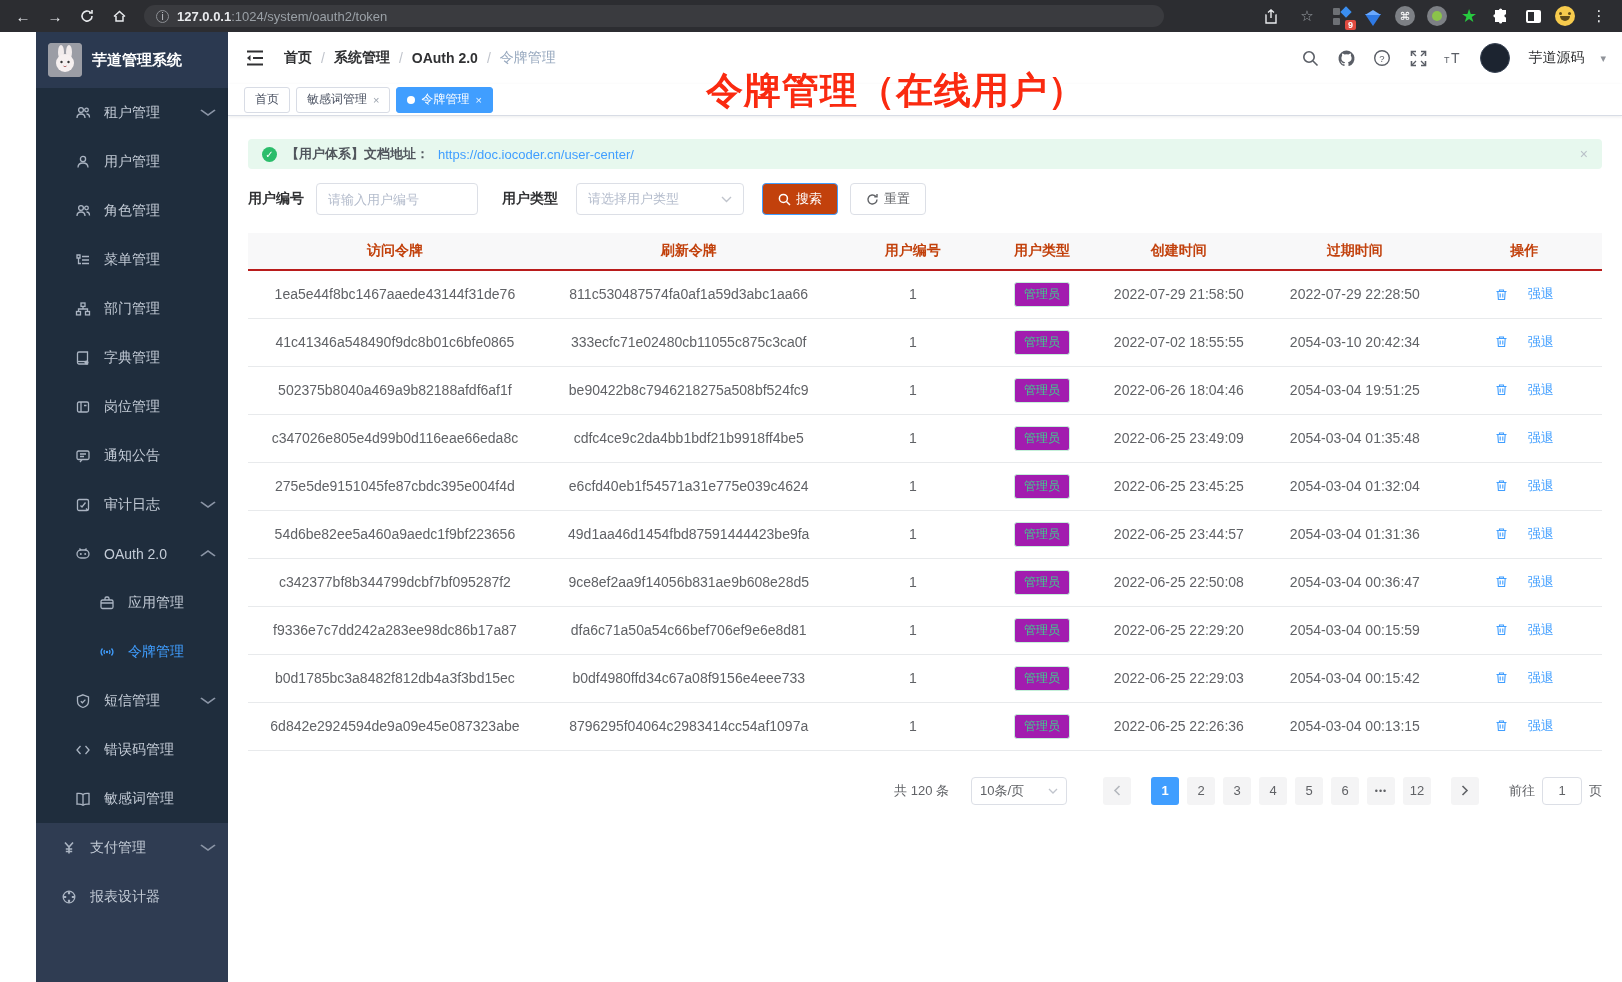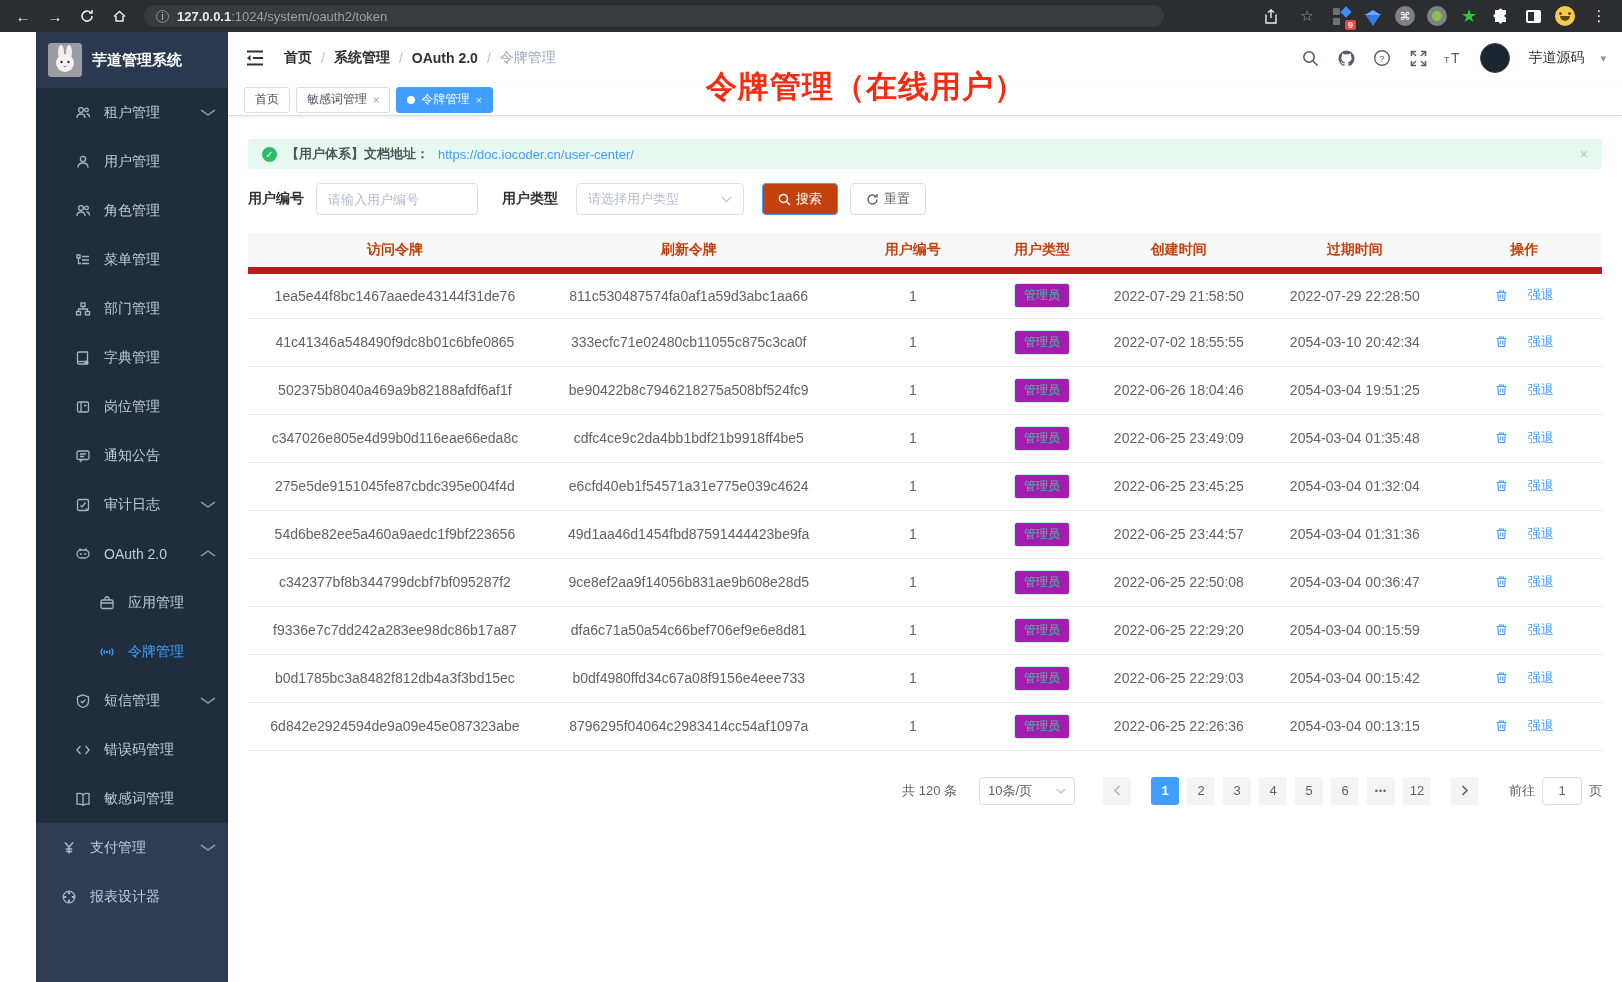--- a/index.html
+++ b/index.html
@@ -116,45 +116,45 @@
   .btn { height:32px; border-radius:4px; display:inline-flex; align-items:center; gap:5px;
     padding:0 15px; font-size:13px; cursor:pointer; border:1px solid #dcdfe6; background:#fff;
     color:#606266; }
   .btn.primary { background:#c2410c; border-color:#409eff; color:#fff; margin-left:6px; }
 
   table.grid { width:100%; border-collapse:collapse; table-layout:fixed; }
   .grid th { height:37px; background:#f8f8f9; color:#c2410c; font-size:14px; font-weight:700;
     text-align:center; }
   .grid td { height:48px; text-align:center; font-size:14px; color:#606266;
     border-bottom:1px solid #e8eaec; }
-  .grid tr:first-child td { border-top:7px solid #b91c1c; }
+  .grid tr:first-child td { border-top:2px solid #b91c1c; }
   .tag-success { display:inline-block; padding:3px 9px; font-size:12px; border-radius:3px;
     background:#a21caf; border:1px solid #c5f0da; color:#3fcf8c; }
   .kick { color:#409eff; font-size:13px; display:inline-flex; align-items:center; gap:20px;
     cursor:pointer; }
 
   .pager { display:flex; align-items:center; justify-content:flex-end; gap:20px;
     margin-top:26px; font-size:13px; color:#606266; }
   .pg-total { margin-right:2px; }
   .pg-size { width:96px; height:28px; border:1px solid #dcdfe6; border-radius:4px;
     display:flex; align-items:center; justify-content:space-between; padding:0 8px;
-    color:#606266; margin-right:8px; }
+    color:#606266; margin-right:16px; }
   .pg-size .chev { color:#c0c4cc; }
   .pg-btn { min-width:28px; height:28px; background:#f4f4f5; border-radius:3px; display:flex;
     align-items:center; justify-content:center; font-size:13px; color:#606266; cursor:pointer;
     padding:0 4px; }
   .pg-btn.activep { background:#409eff; color:#fff; font-weight:700; }
   .pg-btn.nav { color:#b3b7bd; }
   .pg-btn.nav.en { color:#606266; }
   .goto { display:flex; align-items:center; gap:7px; margin-left:10px; }
   .goto input { width:40px; height:28px; border:1px solid #dcdfe6; border-radius:4px;
     text-align:center; font-size:13px; color:#606266; outline:none;
     font-family:"Liberation Sans",sans-serif; }
 
-  .annotation { position:absolute; left:478px; top:34px; font-size:31px; font-weight:700;
+  .annotation { position:absolute; left:478px; top:34px; font-size:37px; font-weight:700;
     letter-spacing:1px; z-index:50; white-space:nowrap; }
 
   svg { display:block; }
 </style>
 </head>
 <body>
 
 <div class="browser-bar">
   <div class="b-ico">←</div>
   <div class="b-ico">→</div>

